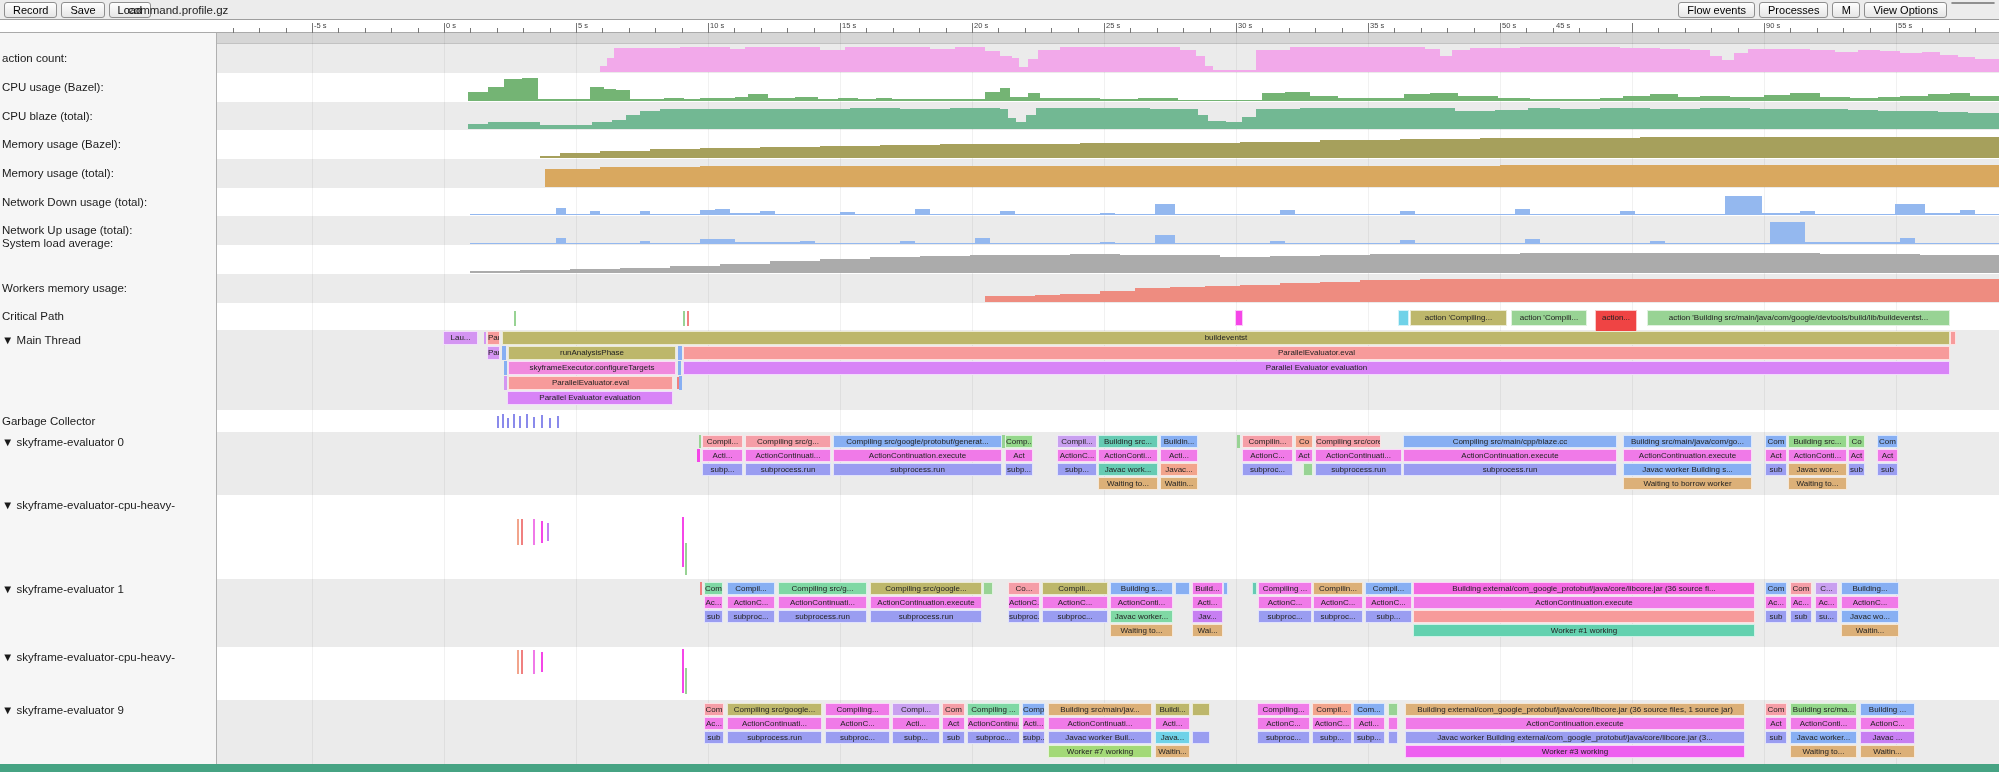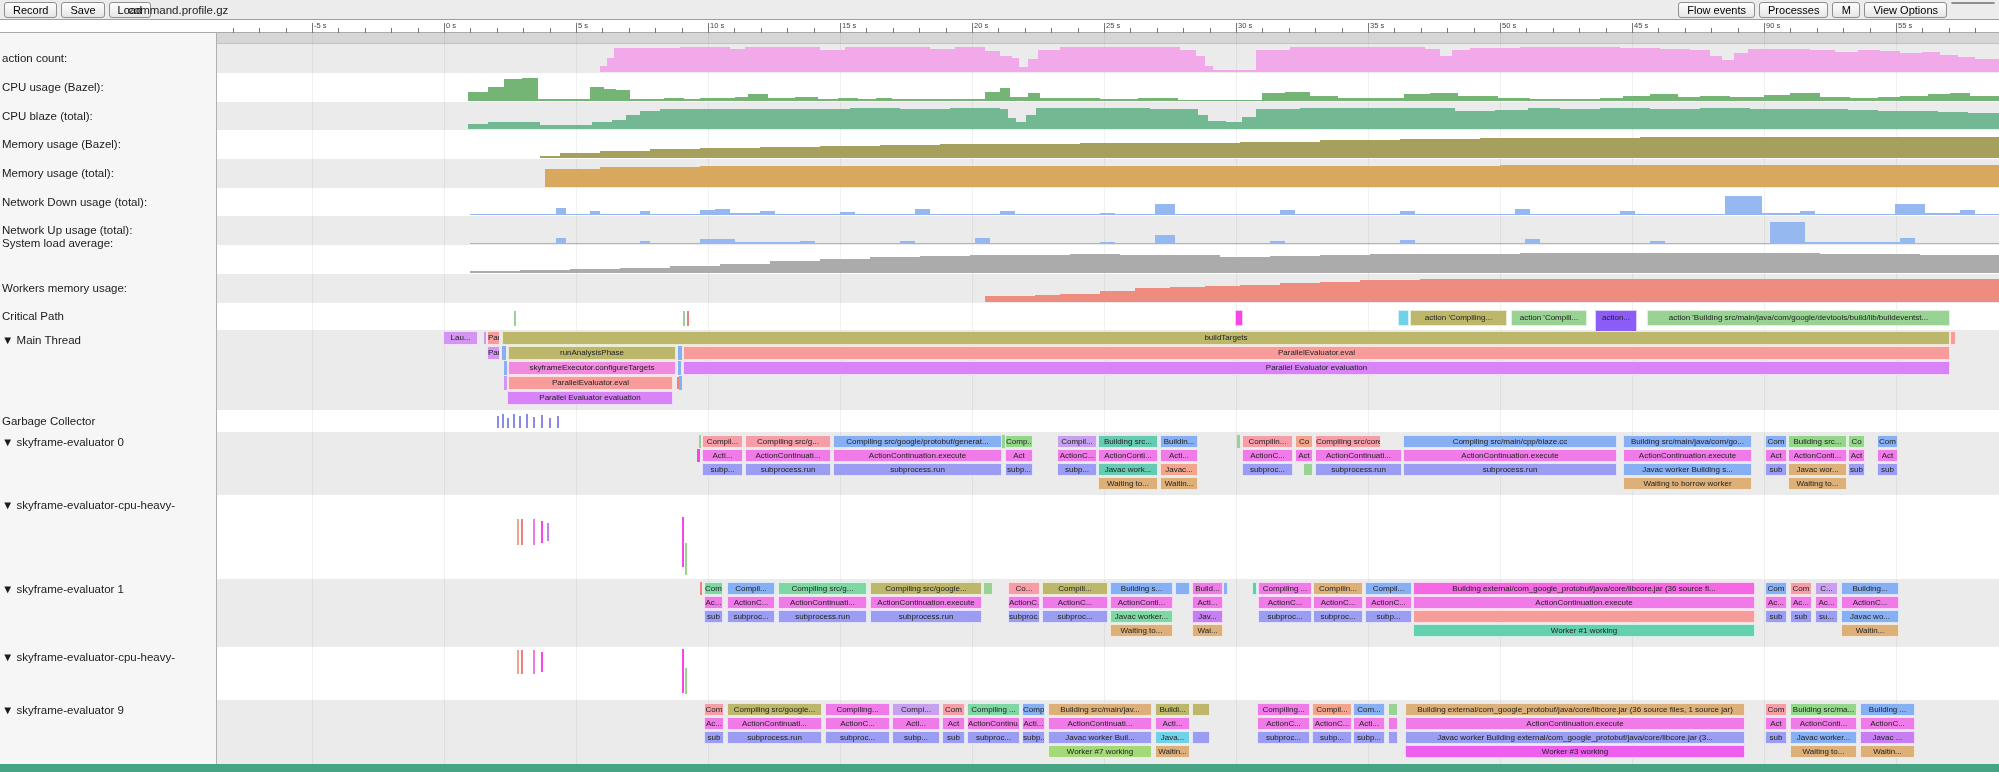--- a/index.html
+++ b/index.html
@@ -166,21 +166,21 @@
     <div class="rlabel" style="left: 314px;">-5 s</div>
     <div class="rlabel" style="left: 446px;">0 s</div>
     <div class="rlabel" style="left: 578px;">5 s</div>
     <div class="rlabel" style="left: 710px;">10 s</div>
     <div class="rlabel" style="left: 842px;">15 s</div>
     <div class="rlabel" style="left: 974px;">20 s</div>
     <div class="rlabel" style="left: 1106px;">25 s</div>
     <div class="rlabel" style="left: 1238px;">30 s</div>
     <div class="rlabel" style="left: 1370px;">35 s</div>
     <div class="rlabel" style="left: 1502px;">50 s</div>
-    <div class="rlabel" style="left: 1634px;">45 s</div>
+    <div class="rlabel" style="left: 1556px;">45 s</div>
     <div class="rlabel" style="left: 1766px;">90 s</div>
     <div class="rlabel" style="left: 1898px;">55 s</div>
     <div class="abs" style="left: 217px; top: 44px; width: 1782px; height: 29px; overflow: hidden;">
       <div class="bar" style="left: 383px; width: 7px; top: 21.5px; height: 6.5px; background: rgb(242, 169, 234);"></div>
       <div class="bar" style="left: 390px; width: 7px; top: 13.7px; height: 14.3px; background: rgb(242, 169, 234);"></div>
       <div class="bar" style="left: 397px; width: 26px; top: 4.08px; height: 23.92px; background: rgb(242, 169, 234);"></div>
       <div class="bar" style="left: 423px; width: 40px; top: 3.56px; height: 24.44px; background: rgb(242, 169, 234);"></div>
       <div class="bar" style="left: 463px; width: 50px; top: 3.3px; height: 24.7px; background: rgb(242, 169, 234);"></div>
       <div class="bar" style="left: 513px; width: 15px; top: 5.12px; height: 22.88px; background: rgb(242, 169, 234);"></div>
       <div class="bar" style="left: 528px; width: 45px; top: 3.3px; height: 24.7px; background: rgb(242, 169, 234);"></div>
@@ -494,25 +494,25 @@
       <div class="bar" style="left: 1023px; width: 40px; top: 10.84px; height: 17.16px; background: rgb(238, 140, 128);"></div>
       <div class="bar" style="left: 1063px; width: 40px; top: 9.28px; height: 18.72px; background: rgb(238, 140, 128);"></div>
       <div class="bar" style="left: 1103px; width: 40px; top: 7.72px; height: 20.28px; background: rgb(238, 140, 128);"></div>
       <div class="bar" style="left: 1143px; width: 60px; top: 6.16px; height: 21.84px; background: rgb(238, 140, 128);"></div>
       <div class="bar" style="left: 1203px; width: 579px; top: 4.6px; height: 23.4px; background: rgb(238, 140, 128);"></div>
     </div>
     <div class="span" style="left: 1235px; width: 8px; top: 310px; height: 16px; background: rgb(245, 70, 232); line-height: 14px;"></div>
     <div class="span" style="left: 1398px; width: 11px; top: 310px; height: 16px; background: rgb(111, 210, 232); line-height: 14px;"></div>
     <div class="span" title="action 'Compiling..." style="left: 1410px; width: 97px; top: 310px; height: 16px; background: rgb(189, 183, 107); line-height: 14px;">action 'Compiling...</div>
     <div class="span" title="action 'Compili..." style="left: 1511px; width: 76px; top: 310px; height: 16px; background: rgb(152, 211, 148); line-height: 14px;">action 'Compili...</div>
-    <div class="span" title="action..." style="left: 1595px; width: 42px; top: 310px; height: 32px; background: #8b5cf6; line-height: 14px;">action...</div>
+    <div class="span" title="action..." style="left: 1595px; width: 42px; top: 310px; height: 32px; background: #ef4444; line-height: 14px;">action...</div>
     <div class="span" title="action 'Building src/main/java/com/google/devtools/build/lib/buildeventst..." style="left: 1647px; width: 303px; top: 310px; height: 16px; background: rgb(152, 211, 148); line-height: 14px;">action 'Building src/main/java/com/google/devtools/build/lib/buildeventst...</div>
     <div class="span" title="Lau..." style="left: 443px; width: 35px; top: 331px; height: 14px; background: rgb(212, 149, 242); line-height: 12px;">Lau...</div>
     <div class="span" title="Par" style="left: 487px; width: 13px; top: 331px; height: 14px; background: rgb(247, 155, 155); line-height: 12px;">Par</div>
-    <div class="span" title="buildTargets" style="left: 502px; width: 1448px; top: 331px; height: 14px; background: rgb(189, 183, 107); line-height: 12px;">buildTargets</div>
+    <div class="span" title="buildTargets" style="left: 502px; width: 1448px; top: 331px; height: 14px; background: rgb(189, 183, 107); line-height: 12px;">buildeventst</div>
     <div class="span" style="left: 1950px; width: 6px; top: 331px; height: 14px; background: rgb(247, 155, 155); line-height: 12px;"></div>
     <div class="span" title="Par" style="left: 487px; width: 13px; top: 346px; height: 14px; background: rgb(212, 149, 242); line-height: 12px;">Par</div>
     <div class="span" style="left: 502px; width: 4px; top: 346px; height: 14px; background: rgb(135, 175, 243); line-height: 12px; border: none;"></div>
     <div class="span" title="runAnalysisPhase" style="left: 508px; width: 168px; top: 346px; height: 14px; background: rgb(189, 183, 107); line-height: 12px;">runAnalysisPhase</div>
     <div class="span" style="left: 678px; width: 4px; top: 346px; height: 14px; background: rgb(135, 175, 243); line-height: 12px; border: none;"></div>
     <div class="span" title="ParallelEvaluator.eval" style="left: 683px; width: 1267px; top: 346px; height: 14px; background: rgb(247, 155, 155); line-height: 12px;">ParallelEvaluator.eval</div>
     <div class="span" style="left: 504px; width: 3px; top: 361px; height: 14px; background: rgb(135, 175, 243); line-height: 12px; border: none;"></div>
     <div class="span" title="skyframeExecutor.configureTargets" style="left: 508px; width: 168px; top: 361px; height: 14px; background: rgb(240, 138, 222); line-height: 12px;">skyframeExecutor.configureTargets</div>
     <div class="span" style="left: 678px; width: 3px; top: 361px; height: 14px; background: rgb(135, 175, 243); line-height: 12px; border: none;"></div>
     <div class="span" title="Parallel Evaluator evaluation" style="left: 683px; width: 1267px; top: 361px; height: 14px; background: rgb(216, 131, 247); line-height: 12px;">Parallel Evaluator evaluation</div>

